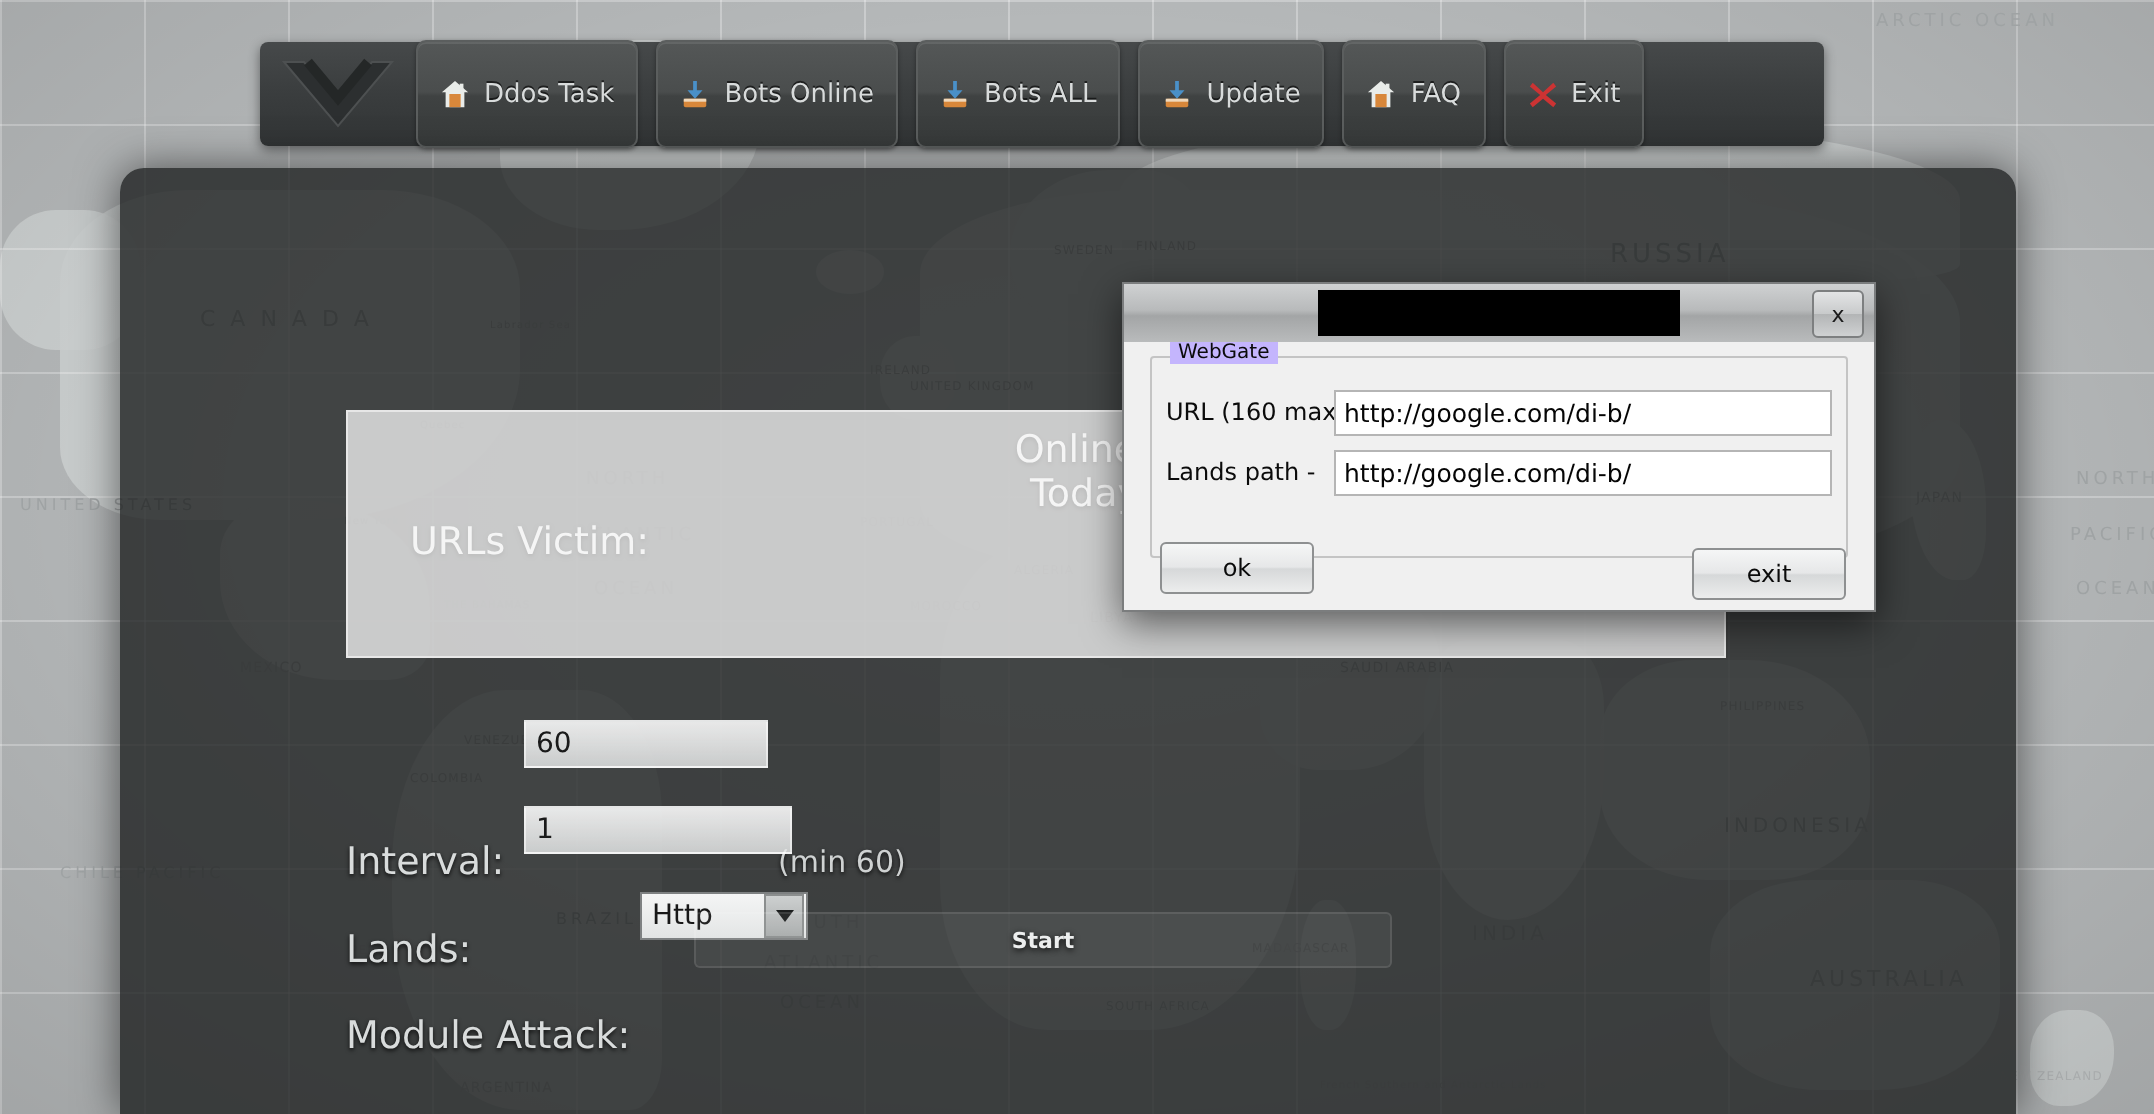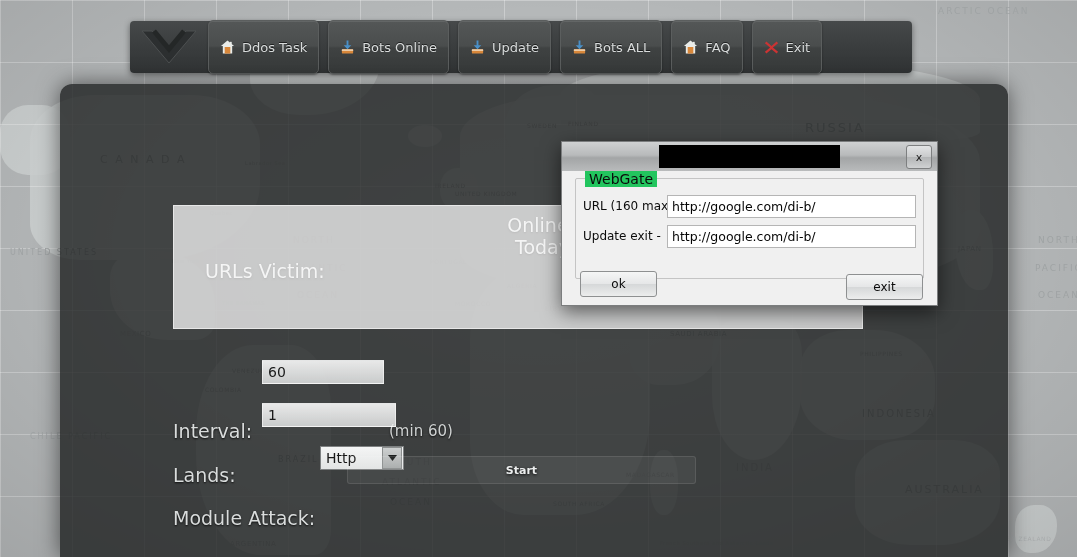--- a/index.html
+++ b/index.html
@@ -136,22 +136,22 @@
     border:1px solid #7d7f80;border-radius:3px;
     display:flex;align-items:center;justify-content:center;
     font-size:11px;color:#1a1a1a;cursor:pointer;
   }
   #dlg-body{position:absolute;left:0;right:0;top:29px;bottom:0;background:#f0f0f0;}
   #group-webgate{
     position:absolute;left:11px;top:7px;right:11px;height:83px;
     border:1px solid #c4c4c4;border-radius:2px;
   }
   #group-legend{
-    position:absolute;left:9px;top:-8px;background:#22c55e;
-    padding:0 4px;font-size:14px;color:#0b0b0b;
+    position:absolute;left:9px;top:-8px;background:#c4b5fd;
+    padding:0 4px;font-size:10px;color:#0b0b0b;
   }
   .fld-row{position:absolute;left:7px;right:7px;height:24px;display:flex;align-items:center;}
   #row-url{top:15px;}
   #row-update{top:45px;}
   .fld-label{font-size:12px;color:#0b0b0b;white-space:nowrap;}
   #row-url .fld-label{width:84px;}
   #row-update .fld-label{width:84px;}
   .fld-input{
     flex:1;height:23px;box-sizing:border-box;
     background:#fff;border:1px solid #b5b5b5;
@@ -272,31 +272,31 @@
         <span>Bots Online</span>
       </div>
       <div class="tb-btn">
         <span>
           <svg class="tb-ico" viewBox="0 0 16 16" aria-hidden="true">
             <path d="M7 1 L9 1 L9 6 L12 6 L8 10.5 L4 6 L7 6 Z" fill="#4a90c8"></path>
             <rect x="2" y="10.5" width="12" height="4.5" rx="1" fill="#d8873a"></rect>
             <rect x="2" y="10.5" width="12" height="1.6" fill="#f0d8bb"></rect>
           </svg>
         </span>
-        <span>Update</span>
+        <span>Bots ALL</span>
       </div>
       <div class="tb-btn">
         <span>
           <svg class="tb-ico" viewBox="0 0 16 16" aria-hidden="true">
             <path d="M7 1 L9 1 L9 6 L12 6 L8 10.5 L4 6 L7 6 Z" fill="#4a90c8"></path>
             <rect x="2" y="10.5" width="12" height="4.5" rx="1" fill="#d8873a"></rect>
             <rect x="2" y="10.5" width="12" height="1.6" fill="#f0d8bb"></rect>
           </svg>
         </span>
-        <span>Bots ALL</span>
+        <span>Update</span>
       </div>
       <div class="tb-btn">
         <span>
           <svg class="tb-ico" viewBox="0 0 16 16" aria-hidden="true">
             <path d="M8 1 L15 7 L13 7 L13 15 L3 15 L3 7 L1 7 Z" fill="#e9ece9"></path>
             <rect x="5" y="8" width="6" height="7" fill="#d8873a"></rect>
             <rect x="10.5" y="2.5" width="2" height="3" fill="#e9ece9"></rect>
           </svg>
         </span>
         <span>FAQ</span>
@@ -350,21 +350,21 @@
   <div id="dlg-body">
     <fieldset id="group-webgate">
       <div id="group-legend">WebGate</div>
 
       <div class="fld-row" id="row-url">
         <span class="fld-label">URL (160 max) -</span>
         <input class="fld-input" type="text" value="http://google.com/di-b/" style="">
       </div>
 
       <div class="fld-row" id="row-update">
-        <span class="fld-label">Update exit -</span>
+        <span class="fld-label">Lands path -</span>
         <input class="fld-input" type="text" value="http://google.com/di-b/" style="">
       </div>
     </fieldset>
 
     <div class="dlg-btn" id="btn-ok">ok</div>
     <div class="dlg-btn" id="btn-exit">exit</div>
   </div>
 </div>
 
 </body></html>

